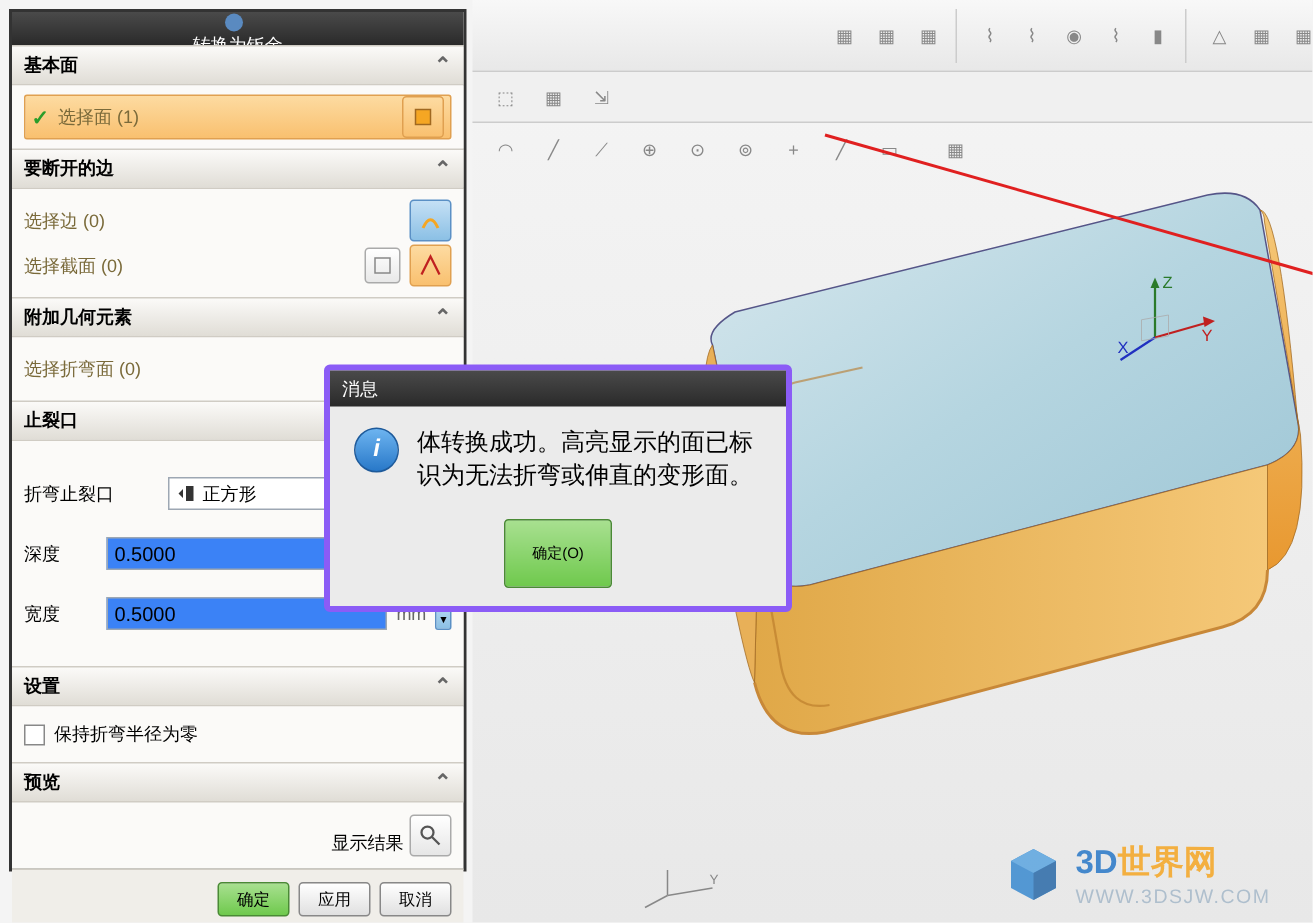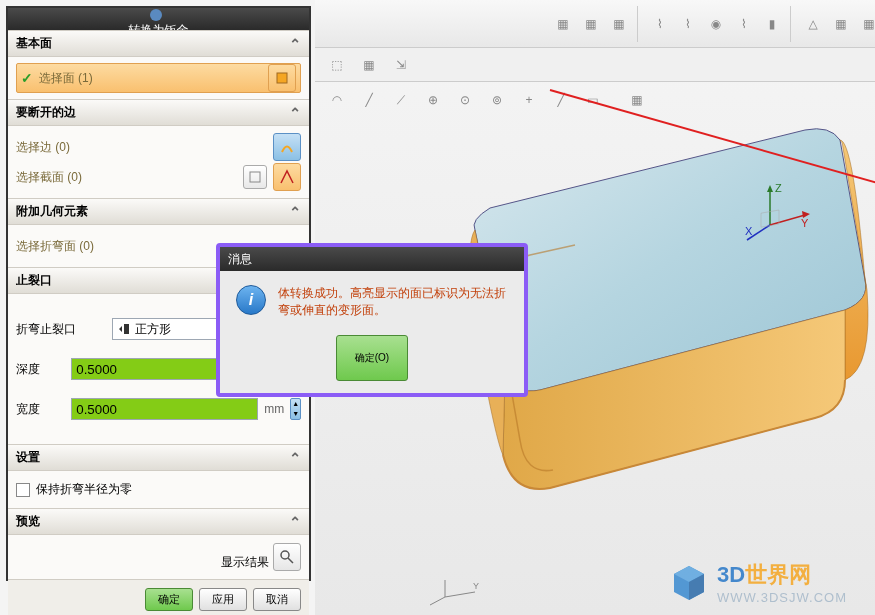--- a/index.html
+++ b/index.html
@@ -50,21 +50,21 @@
     }
     
     .section-header {
       background: linear-gradient(to bottom, #fbfaf8, #e0ddd6);
       border-top: 1px solid #d0ccc4;
       border-bottom: 1px solid #d0ccc4;
       padding: 4px 8px;
       font-weight: bold;
       display: flex;
       justify-content: space-between;
-      align-items: flex-end;
+      align-items: flex-start;
     }
     .section-header .chevron {
       font-size: 14px;
       cursor: pointer;
       color: #666;
     }
     
     .section-body {
       padding: 6px 8px;
       background: #fbfaf8;
@@ -116,21 +116,21 @@
       margin: 18px 0;
     }
     .param-label {
       width: 90px;
     }
     .param-input {
       flex: 1;
       height: 22px;
       border: 1px solid #9da7b3;
       padding: 0 4px;
-      background: #84cc16;
+      background: #3b82f6;
     }
     .param-dropdown {
       flex: 1;
       height: 22px;
       border: 1px solid #9da7b3;
       padding: 0 4px;
       background: #fff;
       display: flex;
       align-items: center;
     }
@@ -310,22 +310,22 @@
       display: flex; align-items: center; justify-content: center;
       color: #fff;
       font-weight: bold;
       font-size: 16px;
       font-style: italic;
       border: 1px solid #1e5a9a;
     }
     .dialog-msg {
       flex: 1;
       line-height: 1.4;
-      color: #c2410c;
-      font-size: 12px;
+      color: #000000;
+      font-size: 16px;
     }
     .dialog-footer {
       text-align: center;
       padding: 6px 0 12px;
     }
     .dialog-ok {
       padding: 15px 18px;
       background: linear-gradient(to bottom, #a8e090, #6fc94d);
       border: 1px solid #4a8a35;
       border-radius: 3px;

